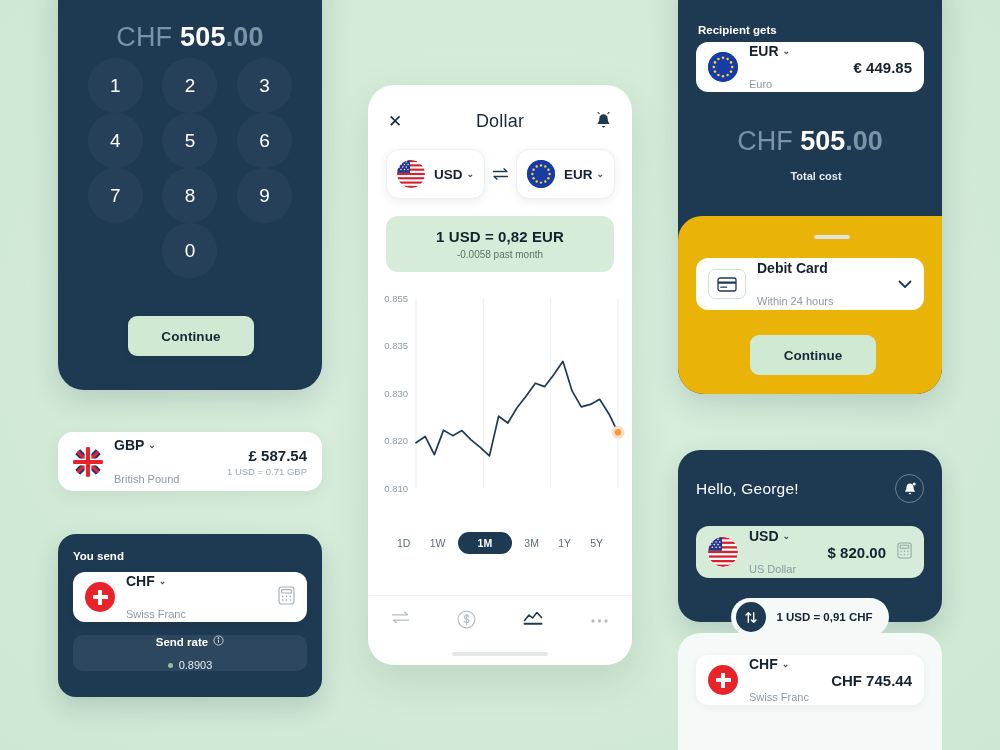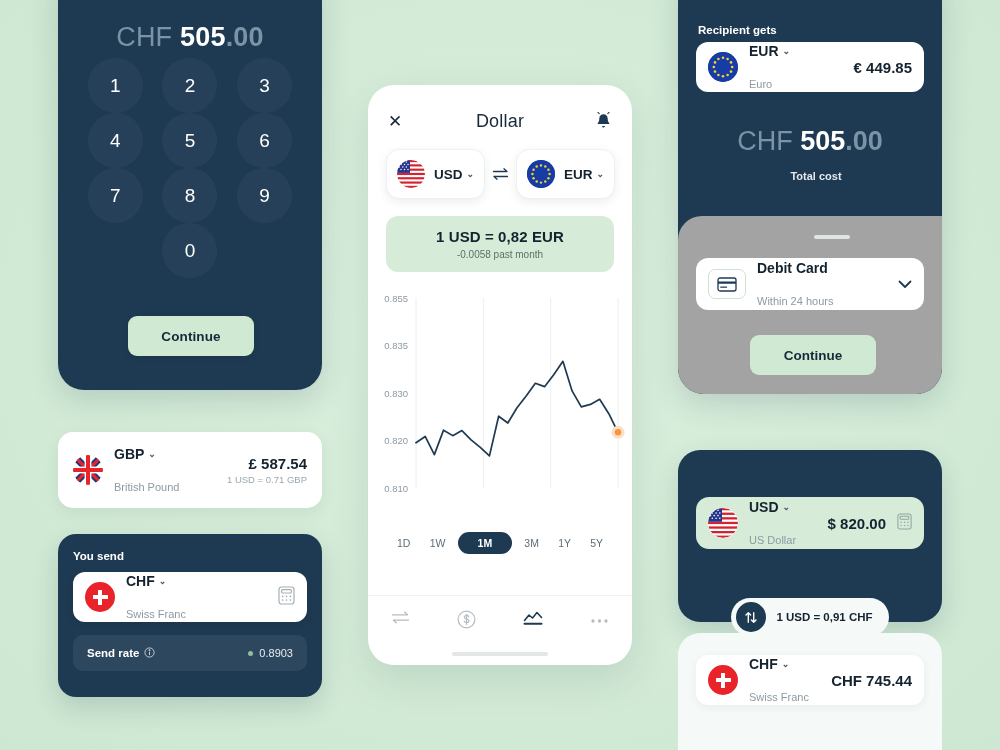--- a/index.html
+++ b/index.html
@@ -55,21 +55,21 @@
     border: none; border-radius: 9px;
     font-family: "Liberation Sans", sans-serif;
     font-size: 13.5px; font-weight: 700; letter-spacing: .1px;
     cursor: pointer;
     box-shadow: 0 2px 6px rgba(0,0,0,.10);
   }
 
   
   #gbp-card {
     position: absolute; left: 58px; top: 432px;
-    width: 264px; height: 76px;
+    width: 264px; height: 59px;
     background: #fff; border-radius: 15px;
     display: flex; align-items: center; padding: 0 15px;
     box-shadow: 0 5px 16px rgba(40,70,60,.08);
   }
   
   #yousend-panel {
     position: absolute; left: 58px; top: 534px;
     width: 264px; height: 163px;
     background: #1e3a52; border-radius: 18px;
     padding: 16px 15px;
@@ -79,20 +79,21 @@
   #chf-row {
     background: #fff; border-radius: 12px; height: 50px;
     display: flex; align-items: center; padding: 0 12px;
     box-shadow: 0 2px 7px rgba(0,0,0,.10);
   }
   #sendrate-row {
     margin-top: 13px; height: 36px; border-radius: 10px;
     background: rgba(255,255,255,.07);
     display: flex; align-items: center; justify-content: space-between;
     padding: 0 14px;
+    flex-direction: column;
   }
   #sendrate-row .lbl { color: #fff; font-size: 11.5px; font-weight: 700; display:flex; align-items:center; gap:5px;}
   #sendrate-row .val { color: #e6ecf1; font-size: 11px; font-weight: 400; display:flex; align-items:center; gap:6px;}
   .dot-g { width:5px;height:5px;border-radius:50%;background:#8fbf9b;display:inline-block; }
 
   
   .flag { width: 30px; height: 30px; border-radius: 50%; flex: 0 0 30px; position: relative; overflow: hidden; }
   .flag.sm { width: 28px; height: 28px; flex-basis: 28px; }
   .flag-ch { background: #e8232a; display:flex;align-items:center;justify-content:center; }
   .flag-ch::before { content:""; position:absolute; width: 15px; height: 4.5px; background:#fff; border-radius:.5px;}
@@ -181,21 +182,21 @@
   }
   #total-display { position: absolute; top: 150px; left: 0; right: 0; text-align: center; font-size: 27px; }
   #total-display .cur { color: #7b93a6; font-weight: 400; }
   #total-display .int { color: #ffffff; font-weight: 700; }
   #total-display .dec { color: #7b93a6; font-weight: 700; }
   #total-cost-label { position: absolute; top: 194px; left: 12px; right: 0; text-align: center;
     color: #e3e9ee; font-size: 11px; font-weight: 600; }
 
   #pay-sheet {
     position: absolute; left: 0; bottom: 0; width: 308px; height: 178px;
-    background: #a3a3a3; border-radius: 24px 24px 0 0;
+    background: #eab308; border-radius: 24px 24px 0 0;
   }
   #sheet-grab { position: absolute; top: 19px; left: 50%; transform: translateX(-50%);
     width: 36px; height: 4px; background: #dfe5e3; border-radius: 2px; }
   #debit-row {
     position: absolute; top: 42px; left: 18px; width: 228px; height: 52px;
     background: #fff; border-radius: 12px; display: flex; align-items: center; padding: 0 12px;
     cursor: pointer;
   }
   .card-ico-box { width: 38px; height: 30px; border: 1px solid #cfe3d2; border-radius: 7px;
     display: flex; align-items: center; justify-content: center; flex:0 0 38px;}
@@ -577,20 +578,30 @@
         <svg width="14" height="9" viewBox="0 0 14 9" fill="none" stroke="#1e3a52" stroke-width="1.8" stroke-linecap="round" stroke-linejoin="round">
             <path d="M1.5 1.5 7 7 12.5 1.5"></path>
           </svg>
       </span>
     </div>
     <button id="continue-sheet">Continue</button>
   </div>
 </div>
 
 <div id="wallet-panel">
+  <div id="hello-row">
+    <span id="hello-text">Hello, George!</span>
+    <span id="bell2-btn">
+      <svg width="14" height="15" viewBox="0 0 14 15" fill="#ffffff">
+        <path d="M7 2.4c-2.1 0-3.5 1.6-3.5 3.6 0 2.5-.8 3.3-1.3 3.9-.25.25-.08.75.33.75h8.94c.41 0 .58-.5.33-.75-.5-.6-1.3-1.4-1.3-3.9 0-2-1.4-3.6-3.5-3.6z"></path>
+        <path d="M5.7 12.1c.17.75.83 1.25 1.3 1.25s1.13-.5 1.3-1.25z"></path>
+        <circle cx="11.2" cy="3.1" r="1.5" fill="#ffffff"></circle>
+      </svg>
+    </span>
+  </div>
 
   <div id="usd-row">
     <div class="flag flag-us">
       <svg width="30" height="30" viewBox="0 0 30 30">
           <defs>
             <clipPath id="cu2">
               <circle cx="15" cy="15" r="15"></circle>
             </clipPath>
           </defs>
         <g clip-path="url(#cu2)">

